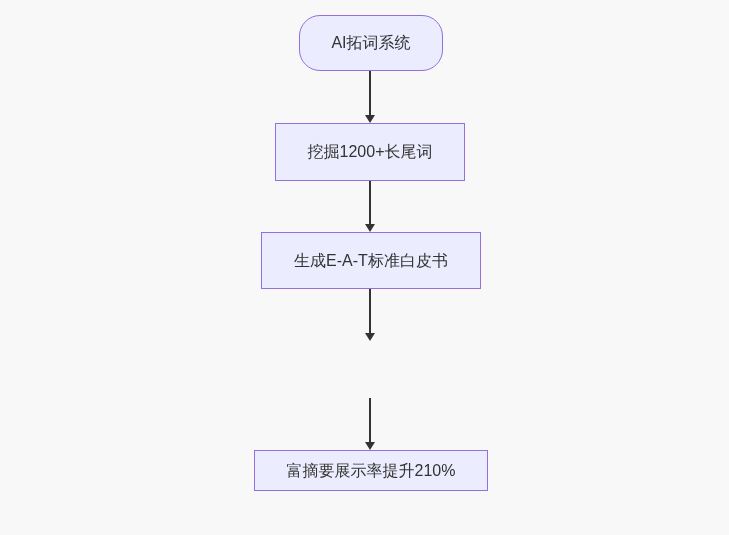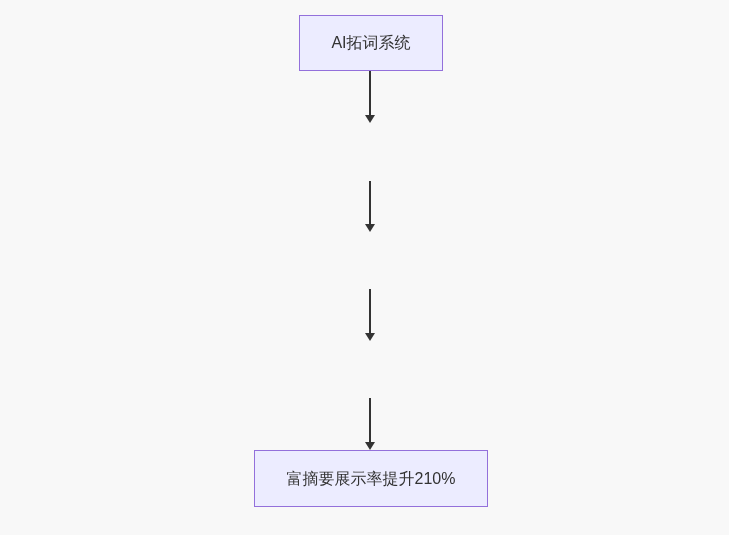--- a/index.html
+++ b/index.html
@@ -21,25 +21,25 @@
     border: 1px solid #9370DB;
     display: flex;
     align-items: center;
     justify-content: center;
     color: #333333;
     font-size: 16px;
     line-height: 1.2;
     text-align: center;
     white-space: nowrap;
   }
-  .node1 { left: 299px; top: 15px;  width: 144px; height: 56px; }
+  .node1 { left: 299px; top: 15px;  width: 144px; height: 56px; border-radius: 21px; }
   .node2 { left: 275px; top: 123px; width: 190px; height: 58px; }
   .node3 { left: 261px; top: 232px; width: 220px; height: 57px; }
   .node4 { left: 263px; top: 341px; width: 215px; height: 57px; }
-  .node5 { left: 254px; top: 450px; width: 234px; height: 57px; }
+  .node5 { left: 254px; top: 450px; width: 234px; height: 41px; }
 
   .edge-line {
     position: absolute;
     left: 369px;
     width: 2px;
     background: #333333;
   }
   .edge-head {
     position: absolute;
     left: 365px;
@@ -65,26 +65,32 @@
 
   <div class="node node1">
     <span>AI拓词系统</span>
   </div>
 
   <div class="edge edge1">
     <div class="edge-line"></div>
     <div class="edge-head"></div>
   </div>
 
+  <div class="node node2">
+    <span>挖掘1200+长尾词</span>
+  </div>
 
   <div class="edge edge2">
     <div class="edge-line"></div>
     <div class="edge-head"></div>
   </div>
 
+  <div class="node node3">
+    <span>生成E-A-T标准白皮书</span>
+  </div>
 
   <div class="edge edge3">
     <div class="edge-line"></div>
     <div class="edge-head"></div>
   </div>
 
 
   <div class="edge edge4">
     <div class="edge-line"></div>
     <div class="edge-head"></div>

